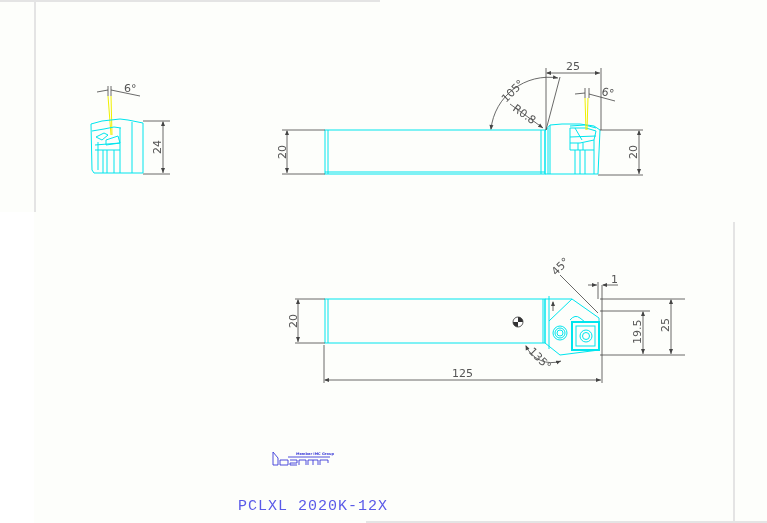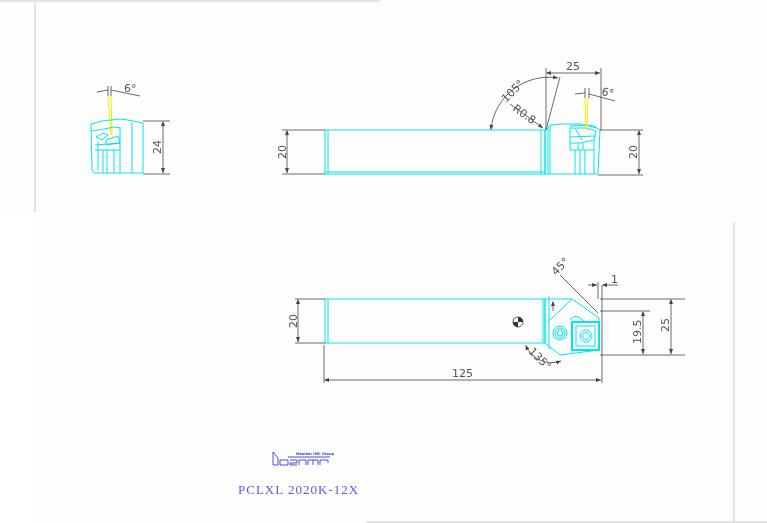--- a/index.html
+++ b/index.html
@@ -2,21 +2,21 @@
 <html><head>
 <meta charset="utf-8">
 <style>
   html, body { margin:0; padding:0; background:#ffffff; }
   body { width:767px; height:523px; position:relative; overflow:hidden; font-family:"DejaVu Sans", sans-serif; }
   .paper { position:absolute; background:#fdfefb; }
   .edge-h { position:absolute; height:2px; background:#e4e4e4; }
   .edge-v { position:absolute; width:2px; background:#e4e4e4; }
   svg { position:absolute; left:0; top:0; }
   .dim-text { font-family:"DejaVu Sans", sans-serif; font-size:11px; fill:#555; }
-  .caption { position:absolute; left:238px; top:482px; font-family:Liberation Serif, serif; font-size:13px; color:#5a5ae8; letter-spacing:1px; }
+  .caption { position:absolute; left:238px; top:498px; font-family:Liberation Mono, monospace; font-size:15px; color:#5a5ae8; letter-spacing:1px; }
   .logo-tag { font-family:"DejaVu Sans", sans-serif; font-size:3.5px; fill:#3a3ad8; font-weight:bold; }
 </style>
 </head>
 <body>
 
 <div class="paper" style="left:0;top:0;width:380px;height:212px;"></div>
 <div class="paper" style="left:34px;top:0;width:733px;height:523px;"></div>
 <div class="edge-h" style="left:0;top:0;width:380px;"></div>
 <div class="edge-v" style="left:34px;top:0;height:212px;"></div>
 <div class="edge-v" style="left:733px;top:222px;height:300px;"></div>

